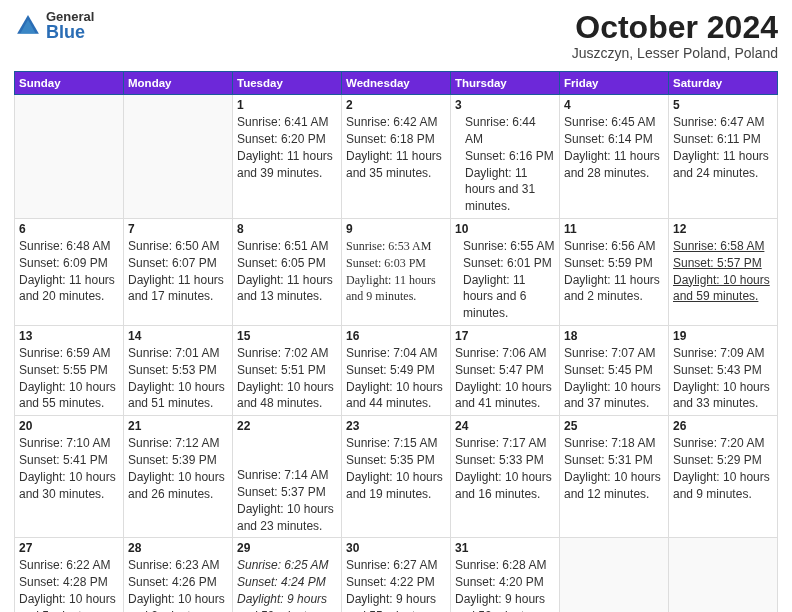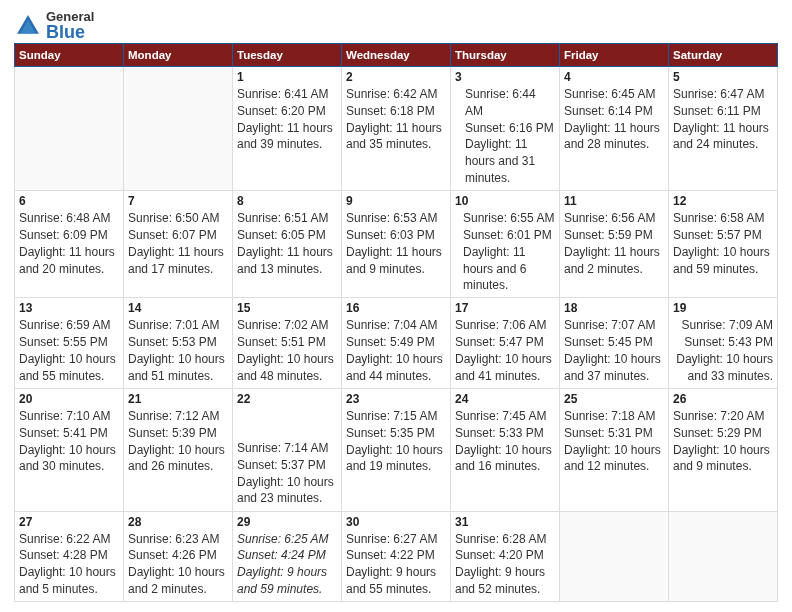--- a/index.html
+++ b/index.html
@@ -14,21 +14,21 @@
       width: 792px;
       height: 612px;
       padding: 10px 14px;
       display: flex;
       flex-direction: column;
     }
     .header {
       display: flex;
       justify-content: space-between;
       align-items: flex-start;
-      margin-bottom: 2px;
+      margin-bottom: 10px;
     }
     .logo {
       display: flex;
       align-items: center;
       gap: 4px;
     }
     .logo-text {
       display: flex;
       flex-direction: column;
       line-height: 1;
@@ -61,21 +61,21 @@
       color: #444;
     }
     .calendar {
       flex: 1;
       border: 1px solid #ccc;
       border-collapse: collapse;
       width: 100%;
       table-layout: fixed;
     }
     .calendar th {
-      background: #7f1d1d;
+      background: #6d28d9;
       color: #fff;
       font-size: 11.5px;
       font-weight: bold;
       padding: 5px 4px;
       border: 1px solid #1a5a9a;
       text-align: left;
     }
     .calendar td {
       border: 1px solid #ddd;
       vertical-align: top;
@@ -112,20 +112,24 @@
     <div class="logo">
       <svg class="logo-icon" viewBox="0 0 36 36">
         <polygon points="18,4 32,28 4,28" fill="#2a6db5"></polygon>
         <polygon points="18,10 28,28 8,28" fill="#4a9fd5" opacity="0.5"></polygon>
       </svg>
       <div class="logo-text">
         <span class="logo-general">General</span>
         <span class="logo-blue">Blue</span>
       </div>
     </div>
+    <div class="title-block">
+      <div class="month-title">October 2024</div>
+      <div class="location">Juszczyn, Lesser Poland, Poland</div>
+    </div>
   </div>
 
   <table class="calendar">
     <thead>
       <tr>
       <th>Sunday</th>
           <th>Monday</th>
           <th>Tuesday</th>
           <th>Wednesday</th>
           <th>Thursday</th>
@@ -182,39 +186,39 @@
 Daylight: 11 hours and 17 minutes.</div>
           </td>
           <td>
             <span class="day-num">8</span>
             <div class="day-info" style="white-space: pre-line;">Sunrise: 6:51 AM
 Sunset: 6:05 PM
 Daylight: 11 hours and 13 minutes.</div>
           </td>
           <td>
             <span class="day-num">9</span>
-            <div class="day-info" style="white-space: pre-line;">Sunrise: 6:53 AM
+            <div class="day-info" style="white-space: pre-line; font-family: Liberation Serif, serif;">Sunrise: 6:53 AM
 Sunset: 6:03 PM
 Daylight: 11 hours and 9 minutes.</div>
           </td>
           <td>
             <span class="day-num">10</span>
             <div class="day-info" style="white-space: pre-line; margin-left: 8px;">Sunrise: 6:55 AM
 Sunset: 6:01 PM
 Daylight: 11 hours and 6 minutes.</div>
           </td>
           <td>
             <span class="day-num">11</span>
             <div class="day-info" style="white-space: pre-line;">Sunrise: 6:56 AM
 Sunset: 5:59 PM
 Daylight: 11 hours and 2 minutes.</div>
           </td>
           <td>
             <span class="day-num">12</span>
-            <div class="day-info" style="white-space: pre-line;">Sunrise: 6:58 AM
+            <div class="day-info" style="white-space: pre-line; text-decoration: underline;">Sunrise: 6:58 AM
 Sunset: 5:57 PM
 Daylight: 10 hours and 59 minutes.</div>
           </td>
         </tr>
         <tr>
           <td>
             <span class="day-num">13</span>
             <div class="day-info" style="white-space: pre-line;">Sunrise: 6:59 AM
 Sunset: 5:55 PM
 Daylight: 10 hours and 55 minutes.</div>
@@ -244,21 +248,21 @@
 Daylight: 10 hours and 41 minutes.</div>
           </td>
           <td>
             <span class="day-num">18</span>
             <div class="day-info" style="white-space: pre-line;">Sunrise: 7:07 AM
 Sunset: 5:45 PM
 Daylight: 10 hours and 37 minutes.</div>
           </td>
           <td>
             <span class="day-num">19</span>
-            <div class="day-info" style="white-space: pre-line; text-align: right;">Sunrise: 7:09 AM
+            <div class="day-info" style="white-space: pre-line;">Sunrise: 7:09 AM
 Sunset: 5:43 PM
 Daylight: 10 hours and 33 minutes.</div>
           </td>
         </tr>
         <tr>
           <td>
             <span class="day-num">20</span>
             <div class="day-info" style="white-space: pre-line;">Sunrise: 7:10 AM
 Sunset: 5:41 PM
 Daylight: 10 hours and 30 minutes.</div>
@@ -276,21 +280,21 @@
 Daylight: 10 hours and 23 minutes.</div>
           </td>
           <td>
             <span class="day-num">23</span>
             <div class="day-info" style="white-space: pre-line;">Sunrise: 7:15 AM
 Sunset: 5:35 PM
 Daylight: 10 hours and 19 minutes.</div>
           </td>
           <td>
             <span class="day-num">24</span>
-            <div class="day-info" style="white-space: pre-line;">Sunrise: 7:45 AM
+            <div class="day-info" style="white-space: pre-line;">Sunrise: 7:17 AM
 Sunset: 5:33 PM
 Daylight: 10 hours and 16 minutes.</div>
           </td>
           <td>
             <span class="day-num">25</span>
             <div class="day-info" style="white-space: pre-line;">Sunrise: 7:18 AM
 Sunset: 5:31 PM
 Daylight: 10 hours and 12 minutes.</div>
           </td>
           <td>

